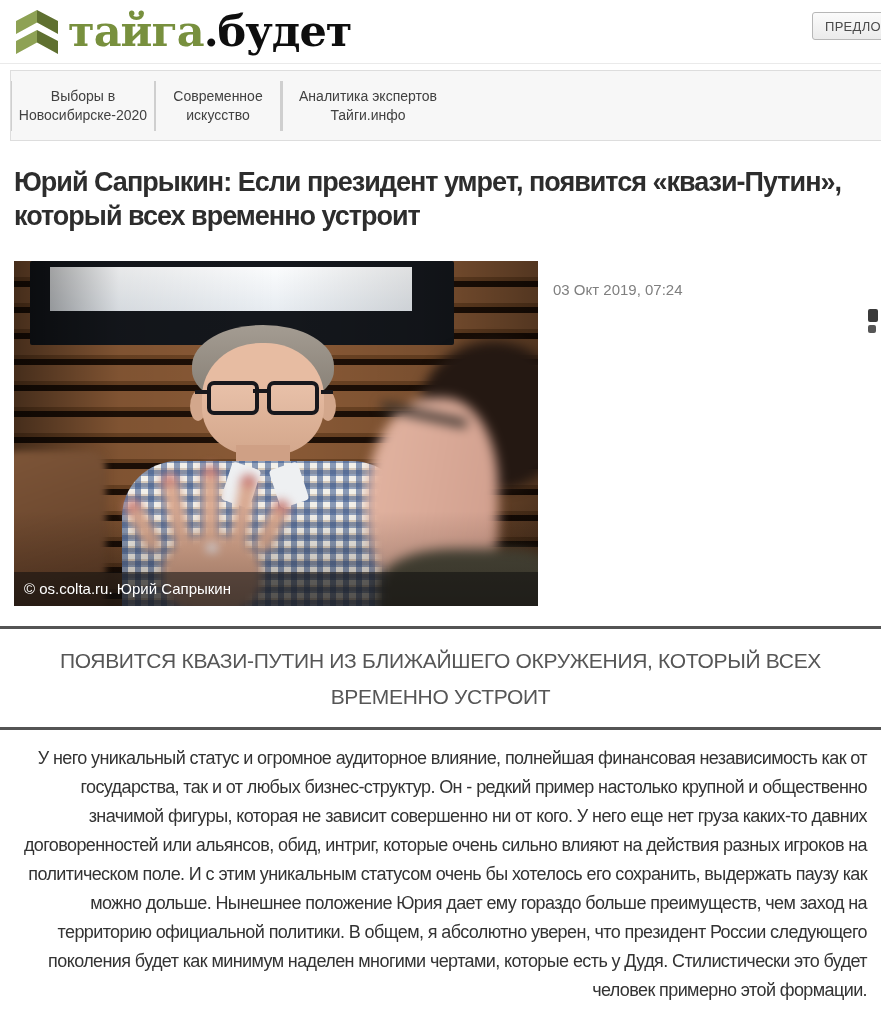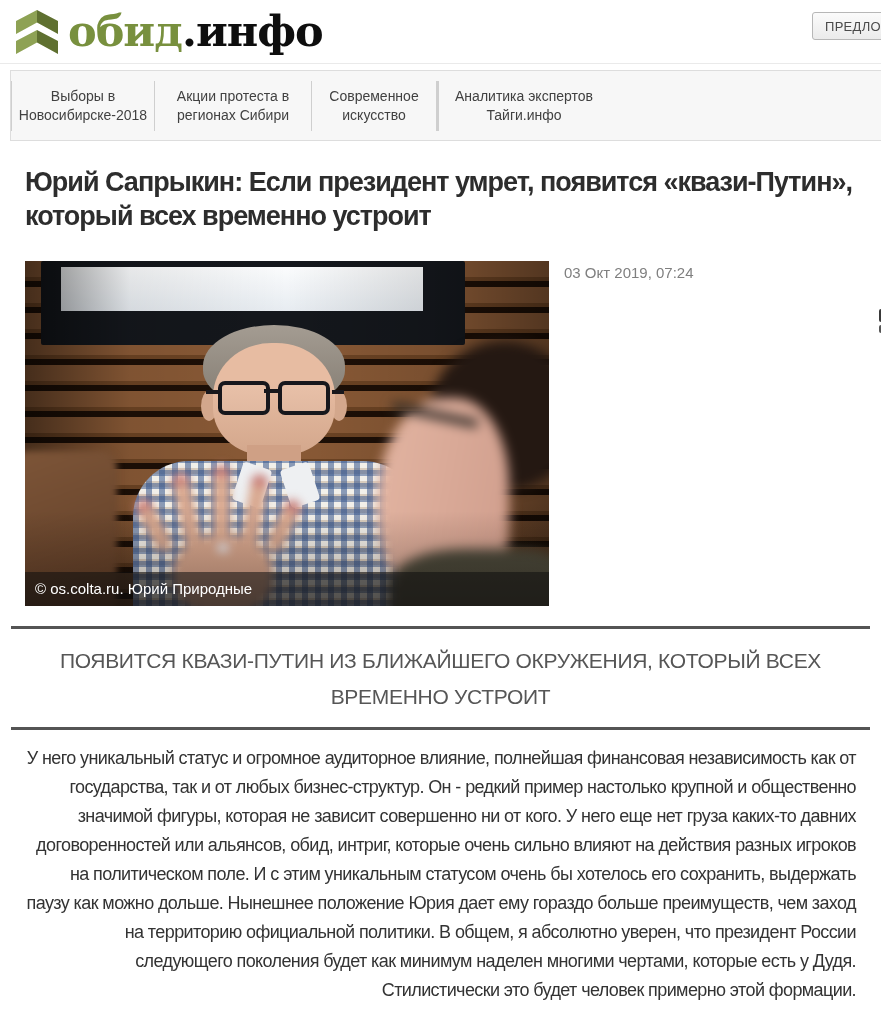--- a/index.html
+++ b/index.html
@@ -22,24 +22,24 @@
 
   
   .nav{position:absolute;left:10px;top:70px;width:980px;height:71px;box-sizing:border-box;
        background:#f7f7f7;border:1px solid #ddd;display:flex;align-items:center;}
   .nav-item{flex:none;display:flex;align-items:center;justify-content:center;height:100%;
        text-align:center;font-size:14px;line-height:19px;color:#414141;cursor:pointer;padding:0 6px;box-sizing:border-box;}
   .nav-div{flex:none;width:1px;height:50px;background:#cfcfcf;}
   .w1{width:156px}.w2{width:142px}.w3{width:156px}.w4{width:124px}.w5{width:78px}.w6{width:86px}.w7{width:170px}
 
   
-  .article{position:relative;margin-top:101px;padding:0 25px;}
+  .article{position:relative;margin-top:101px;padding:0 14px;}
   .title{margin:30px 0 0;font-size:27px;line-height:34px;font-weight:700;letter-spacing:-1px;color:#2d2d2d;}
   .photo-row{position:relative;margin-top:28px;height:345px;}
-  .date{position:absolute;left:539px;top:3px;font-size:15px;color:#7f7f7f;}
+  .date{position:absolute;left:539px;top:20px;font-size:15px;color:#7f7f7f;}
   .edge-sliver{position:absolute;left:854px;top:48px;width:14px;cursor:pointer;}
   .edge-sliver i{display:block;border-radius:2px;}
   .edge-sliver .s1{width:10px;height:13px;background:#3a3a3a;}
   .edge-sliver .s2{width:8px;height:8px;background:#565656;margin-top:3px;}
 
   
   .photo{position:relative;width:524px;height:345px;margin:0;overflow:hidden;background:#3a230f;}
   .slats{position:absolute;inset:0;
       background:repeating-linear-gradient(180deg,#8a5a36 0 16px,#6d4424 16px 20px,#1d0f06 20px 26px);}
   .shade{position:absolute;inset:0;
@@ -104,30 +104,29 @@
 <body>
 
 <div class="page">
 
   <header class="header">
     <a class="logo">
       <span class="logo-icon">
         <span class="chev c1"></span>
         <span class="chev c2"></span>
       </span>
-      <span class="logo-text"><span class="logo-brand">обид</span><span class="logo-suffix">.инфо</span></span>
+      <span class="logo-text"><span class="logo-brand">тайга</span><span class="logo-suffix">.будет</span></span>
     </a>
     <button class="submit-btn">ПРЕДЛОЖИТЬ НОВОСТЬ</button>
   </header>
 
   <nav class="nav">
     <div class="nav-div"></div>
-    <div class="nav-item w2">Выборы в Новосибирске-2018</div>
+    <div class="nav-item w2">Выборы в Новосибирске-2020</div>
     <div class="nav-div"></div>
-    <div class="nav-item w3">Акции протеста в регионах Сибири</div>
     <div class="nav-div"></div>
     <div class="nav-item w4">Современное искусство</div>
     <div class="nav-div"></div>
     <div class="nav-div"></div>
     <div class="nav-div"></div>
     <div class="nav-item w7">Аналитика экспертов Тайги.инфо</div>
   </nav>
 
   <main class="article">
     <h1 class="title">Юрий Сапрыкин: Если президент умрет, появится «квази-Путин», который всех временно устроит</h1>
@@ -167,21 +166,21 @@
           <span class="palm"></span>
           <span class="ring"></span>
         </div>
         <div class="fg">
           <div class="fg-hair"></div>
           <div class="fg-face"></div>
           <div class="fg-glasses"></div>
           <div class="fg-shoulder"></div>
         </div>
         <div class="vignette"></div>
-        <figcaption class="caption">© os.colta.ru. Юрий Природные</figcaption>
+        <figcaption class="caption">© os.colta.ru. Юрий Сапрыкин</figcaption>
       </figure>
       <div class="date">03 Окт 2019, 07:24</div>
       <div class="edge-sliver">
         <i class="s1"></i>
         <i class="s2"></i>
       </div>
     </div>
 
     <hr class="rule">
     <blockquote class="quote">ПОЯВИТСЯ КВАЗИ-ПУТИН ИЗ БЛИЖАЙШЕГО ОКРУЖЕНИЯ, КОТОРЫЙ ВСЕХ ВРЕМЕННО УСТРОИТ</blockquote>

